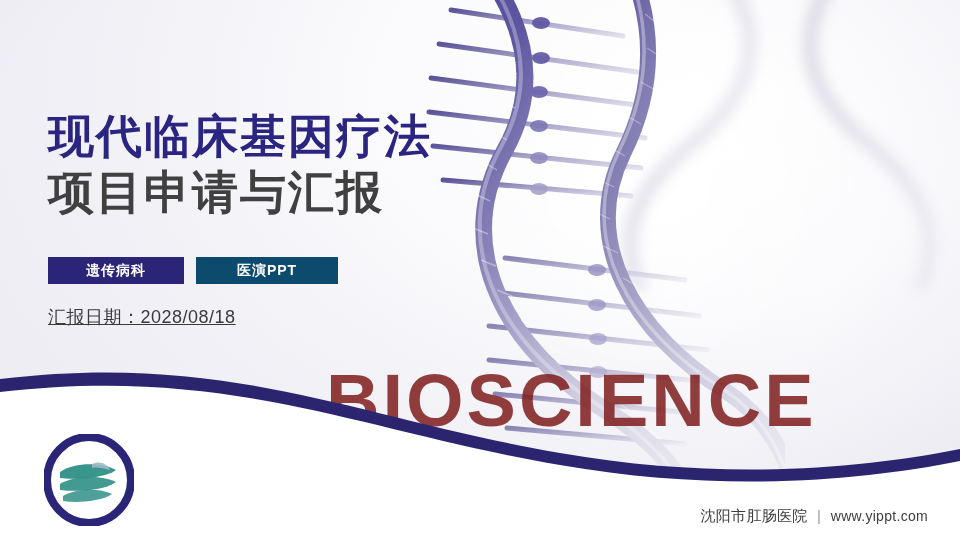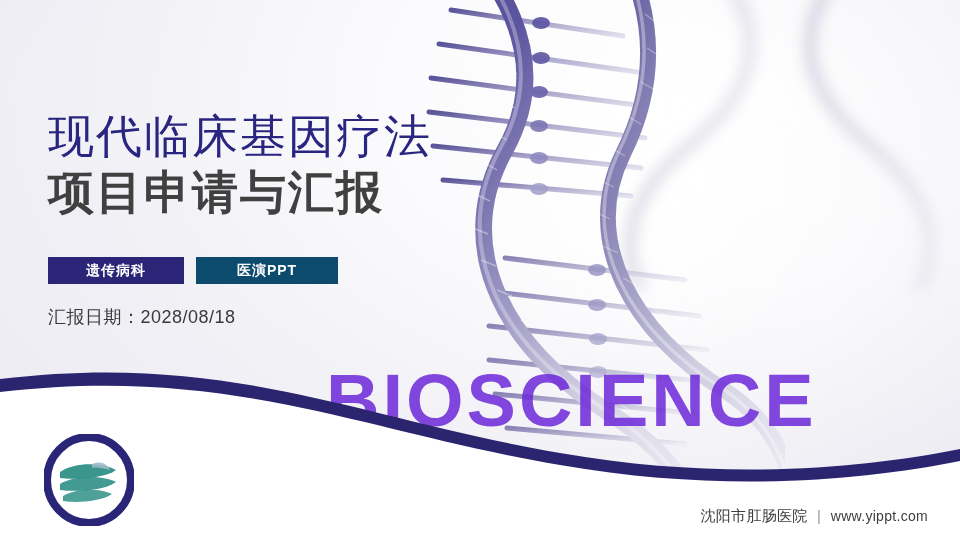--- a/index.html
+++ b/index.html
@@ -40,50 +40,50 @@
   
   .helix-main{
     position:absolute;left:355px;top:-60px;width:430px;height:620px;
   }
   .helix-main svg{width:100%;height:100%;display:block;}
 
   
   .watermark{
     position:absolute;left:326px;top:358px;
     font-size:74px;font-weight:700;letter-spacing:3px;
-    color:#6d28d9;opacity:.85;
+    color:#7f1d1d;opacity:.85;
     font-family:"Liberation Sans","DejaVu Sans",sans-serif;
     white-space:nowrap;
     user-select:none;
   }
 
   
   .title-wrap{position:absolute;left:48px;top:108px;}
   .title-l1{
-    font-size:46px;line-height:1.22;font-weight:400;
+    font-size:46px;line-height:1.22;font-weight:700;
     color:#2a2580;letter-spacing:2px;margin:0;white-space:nowrap;
   }
   .title-l2{
     font-size:46px;line-height:1.22;font-weight:700;
     color:#404040;letter-spacing:2px;margin:0;white-space:nowrap;
   }
 
   .tags{position:absolute;left:48px;top:257px;display:flex;gap:12px;}
   .tag{
     display:flex;align-items:center;justify-content:center;
     height:27px;padding:0 16px;
     font-size:14px;font-weight:700;color:#ffffff;letter-spacing:1px;
     white-space:nowrap;
   }
   .tag-primary{background:#2b2578;min-width:104px;}
   .tag-secondary{background:#0c4a6e;min-width:110px;}
 
   .date-line{
     position:absolute;left:48px;top:305px;
-    font-size:18px;color:#3a3a3a;letter-spacing:.5px;white-space:nowrap;
+    font-size:18px;color:#3a3a3a;letter-spacing:.5px;white-space:nowrap;text-decoration:underline;
   }
 
   
   .bottom-mask{
     position:absolute;left:0;bottom:0;width:960px;height:175px;
   }
   .bottom-mask svg{width:100%;height:100%;display:block;}
 
   
   .logo{

